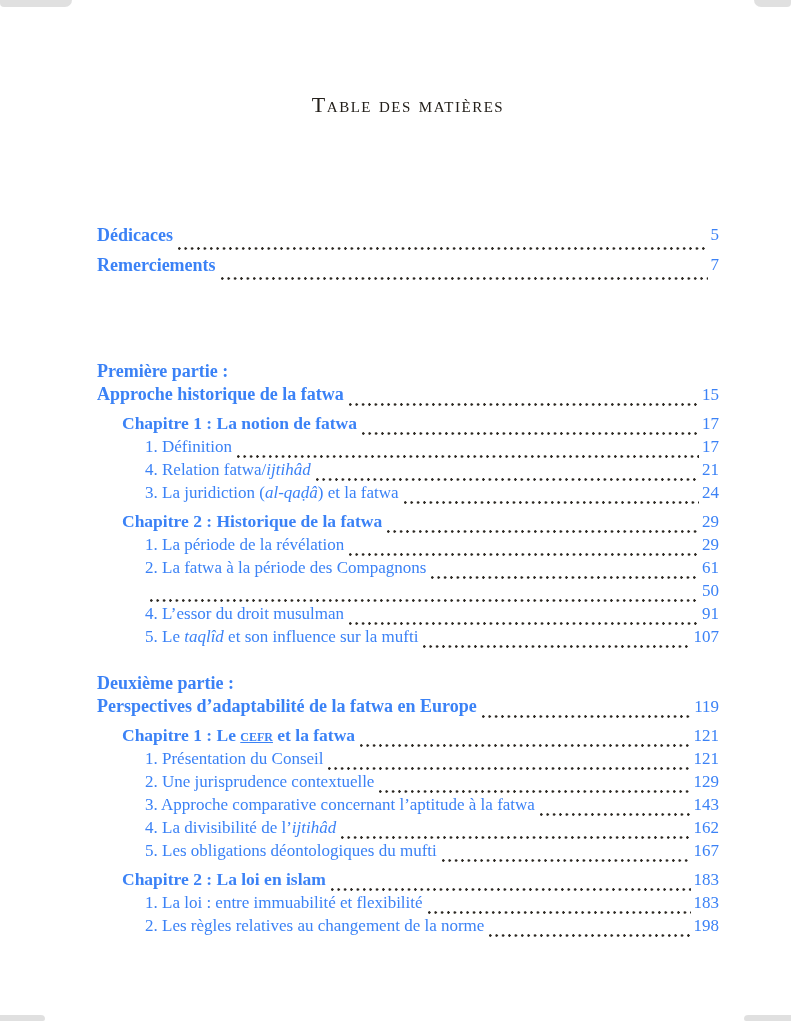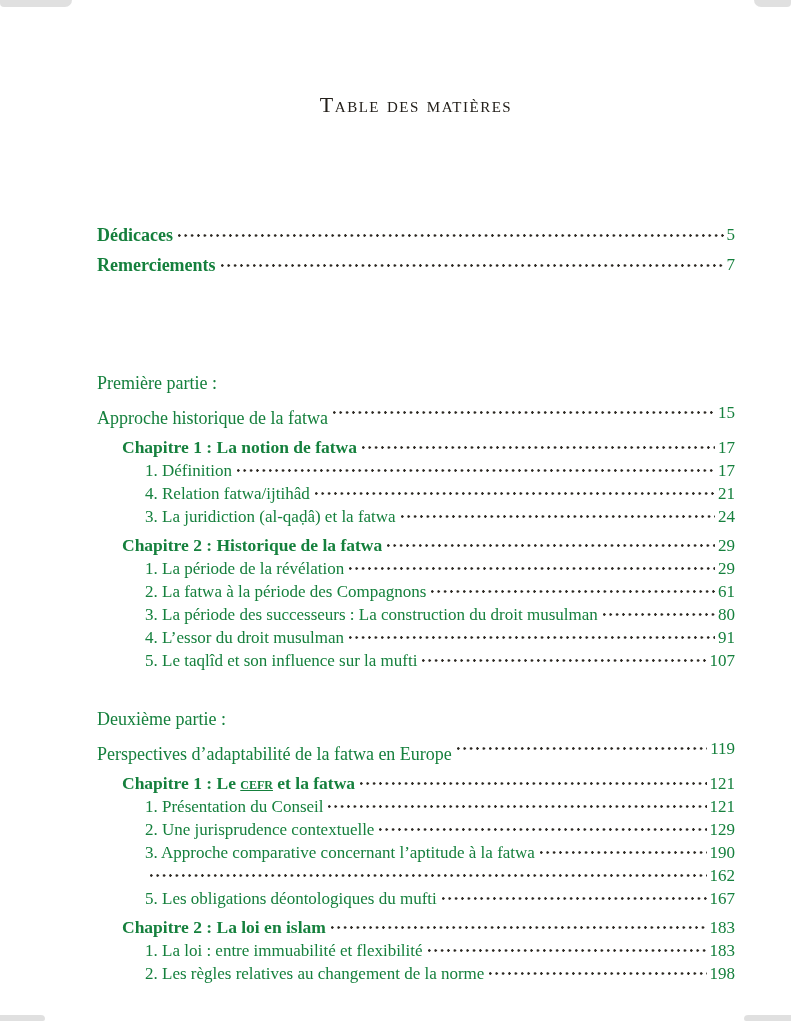--- a/index.html
+++ b/index.html
@@ -9,21 +9,21 @@
   }
   .page {
     position: relative;
     width: 791px;
     height: 1024px;
     overflow: hidden;
     box-sizing: border-box;
     background: #ffffff;
     color: #211d18;
     font-family: "Liberation Serif", "DejaVu Serif", serif;
-    padding: 0 56px 0 97px;
+    padding: 0 72px 0 97px;
   }
   
   .corner {
     position: absolute;
     background: #dadada;
     opacity: 0.85;
   }
   .corner-tl { top: 0; left: 0;  width: 72px; height: 7px; border-radius: 0 0 7px 4px; }
   .corner-tr { top: 0; right: 0; width: 37px; height: 7px; border-radius: 0 0 4px 7px; }
   .corner-bl { bottom: 3px; left: 0;  width: 45px; height: 6px; border-radius: 0 6px 3px 0; }
@@ -37,35 +37,35 @@
     font-weight: normal;
     font-variant: small-caps;
     letter-spacing: 1.5px;
     color: #24201b;
   }
 
   .toc { margin-top: 102px; }
 
   .row {
     display: flex;
-    align-items: center;
+    align-items: flex-end;
     font-size: 17px;
     line-height: 23px;
-    color: #15803d;
+    color: #3b82f6;
   }
   .row .label { white-space: nowrap; }
 
   .row-front {
     line-height: 30px;
     font-size: 18px;
   }
   .row-front .label { font-weight: bold; }
 
   .row-part-label, .row-part-title { font-size: 18px; }
-  .row-part-label .label, .row-part-title .label { font-weight: normal; margin-top: 12px; }
+  .row-part-label .label, .row-part-title .label { font-weight: bold; }
 
   .row-chapter { padding-left: 25px; margin-top: 6px; font-size: 17.5px; }
   .row-chapter .label { font-weight: bold; }
 
   .row-item { padding-left: 48px; }
 
   
   .row-front + .row-part-label { margin-top: 80px; }
   .row-item  + .row-part-label { margin-top: 24px; }
 
@@ -77,21 +77,21 @@
     background-image: radial-gradient(circle at 1.3px 1.5px, #2c2822 1.1px, rgba(0,0,0,0) 1.45px);
     background-size: 6.4px 3px;
     background-repeat: repeat-x;
     background-position: 0 100%;
   }
   .pagenum {
     font-weight: normal;
     font-size: 17px;
     white-space: nowrap;
   }
-  .seg-italic { }
+  .seg-italic { font-style: italic; }
   .seg-smallcaps { font-variant: small-caps; text-decoration: underline; }
 </style>
 </head>
 <body>
 
 <div class="page">
   <div class="corner corner-tl"></div>
   <div class="corner corner-tr"></div>
   <div class="corner corner-bl"></div>
   <div class="corner corner-br"></div>
@@ -146,23 +146,22 @@
         <span class="label"><span>1. La période de la révélation</span></span>
         <span class="dots"></span>
         <span class="pagenum">29</span>
       </div>
       <div class="row row-item">
         <span class="label"><span>2. La fatwa à la période des Compagnons</span></span>
         <span class="dots"></span>
         <span class="pagenum">61</span>
       </div>
       <div class="row row-item">
-        <span class="label"><span>3. La période des successeurs : La construction du droit musulman</span></span>
-        <span class="dots"></span>
-        <span class="pagenum">80</span>
+        <span class="dots"></span>
+        <span class="pagenum">50</span>
       </div>
       <div class="row row-item">
         <span class="label"><span>4. L’essor du droit musulman</span></span>
         <span class="dots"></span>
         <span class="pagenum">91</span>
       </div>
       <div class="row row-item">
         <span class="label"><span>5. Le </span><span class="seg-italic">taqlîd</span><span> et son influence sur la mufti</span></span>
         <span class="dots"></span>
         <span class="pagenum">107</span>
@@ -186,23 +185,24 @@
         <span class="pagenum">121</span>
       </div>
       <div class="row row-item">
         <span class="label"><span>2. Une jurisprudence contextuelle</span></span>
         <span class="dots"></span>
         <span class="pagenum">129</span>
       </div>
       <div class="row row-item">
         <span class="label"><span>3. Approche comparative concernant l’aptitude à la fatwa</span></span>
         <span class="dots"></span>
-        <span class="pagenum">190</span>
-      </div>
-      <div class="row row-item">
+        <span class="pagenum">143</span>
+      </div>
+      <div class="row row-item">
+        <span class="label"><span>4. La divisibilité de l’</span><span class="seg-italic">ijtihâd</span></span>
         <span class="dots"></span>
         <span class="pagenum">162</span>
       </div>
       <div class="row row-item">
         <span class="label"><span>5. Les obligations déontologiques du mufti</span></span>
         <span class="dots"></span>
         <span class="pagenum">167</span>
       </div>
       <div class="row row-chapter">
         <span class="label"><span>Chapitre 2 : La loi en islam</span></span>

